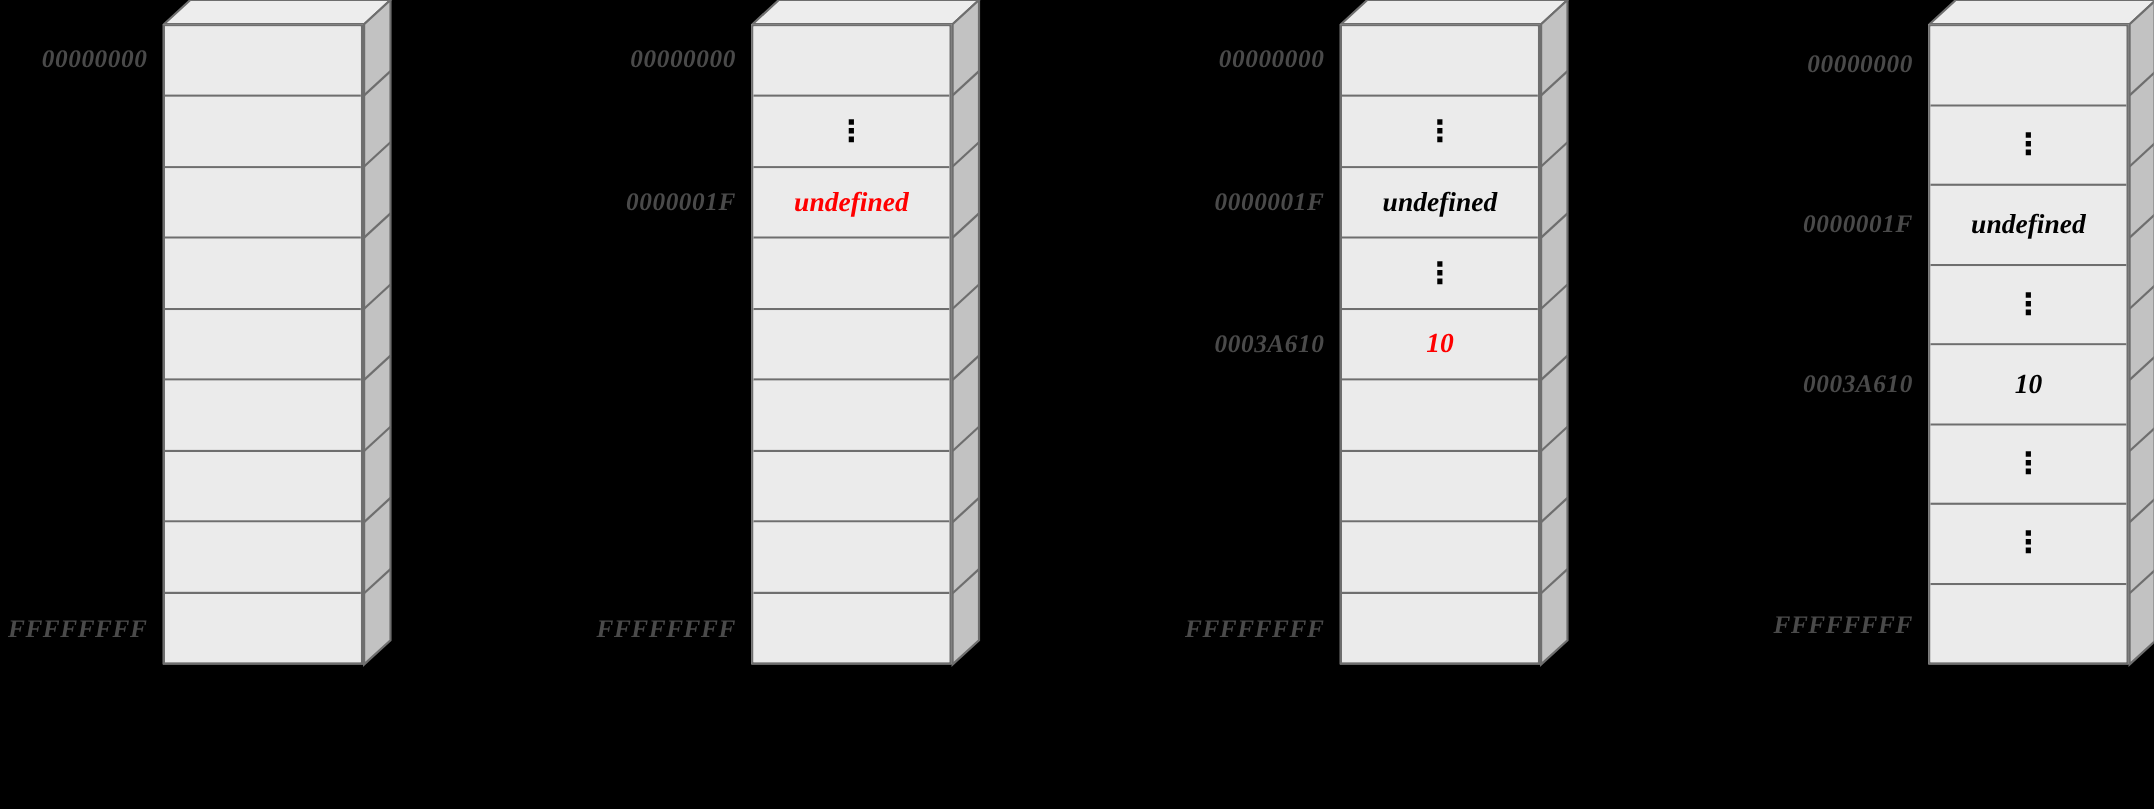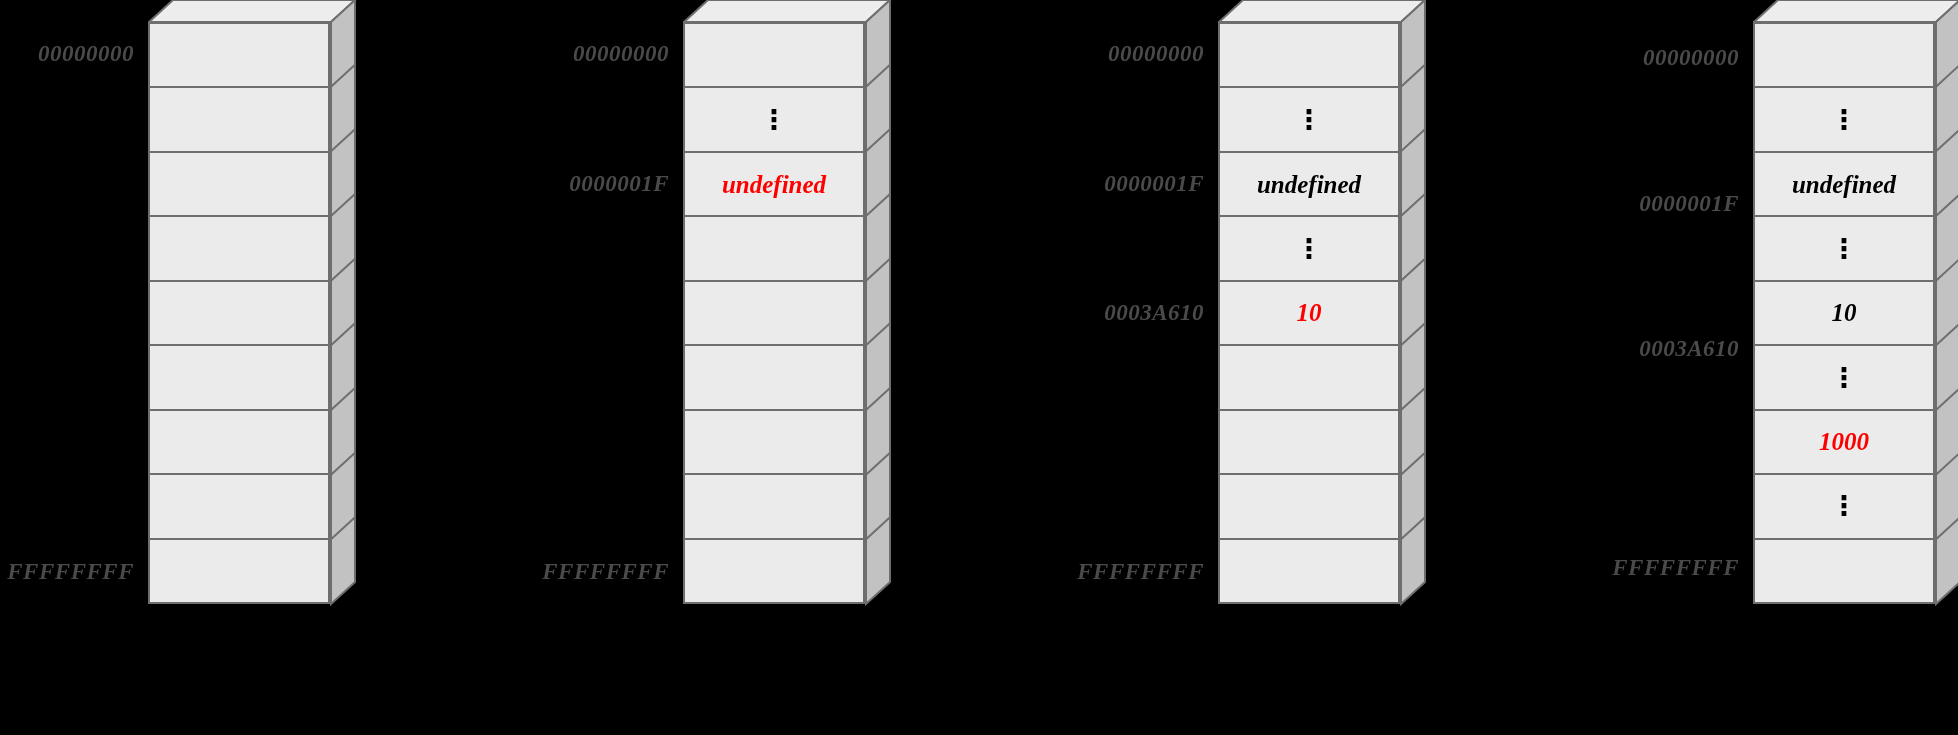--- a/index.html
+++ b/index.html
@@ -331,23 +331,20 @@
           <div class="cell">
             <span class="vdots">⋮</span>
           </div>
           <div class="cell">
             <span class="cell-value" style="color: rgb(0, 0, 0);">10</span>
           </div>
           <div class="cell">
             <span class="vdots">⋮</span>
           </div>
           <div class="cell">
-            <span class="cell-value red" style="color: rgb(255, 0, 0);">1000</span>
-          </div>
-          <div class="cell">
             <span class="vdots">⋮</span>
           </div>
           <div class="cell">
             <span class="cell-value"></span>
           </div>
         </div>
       </div>
     </div>
   </div>
 

